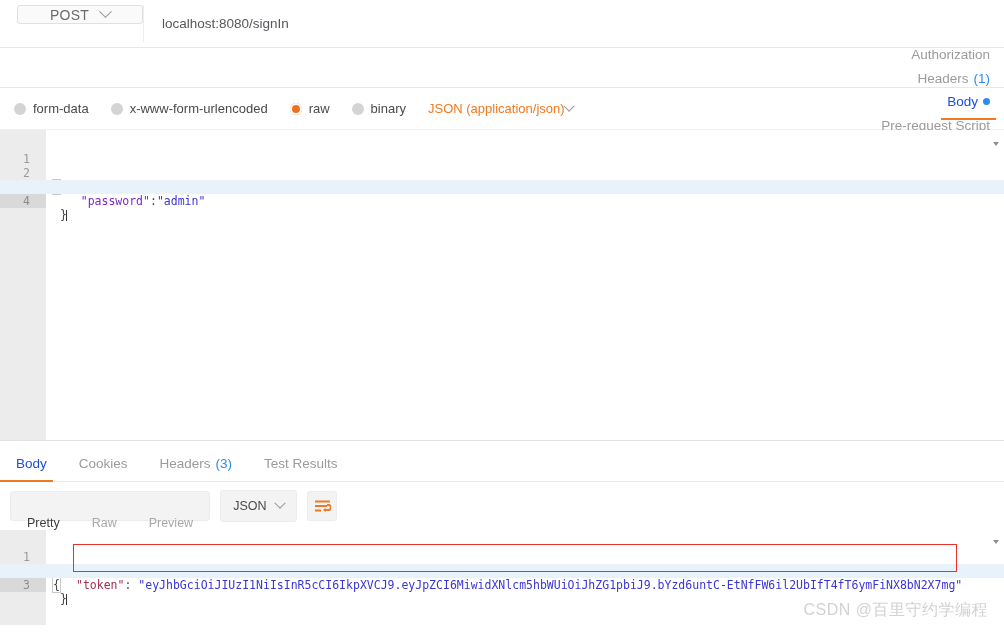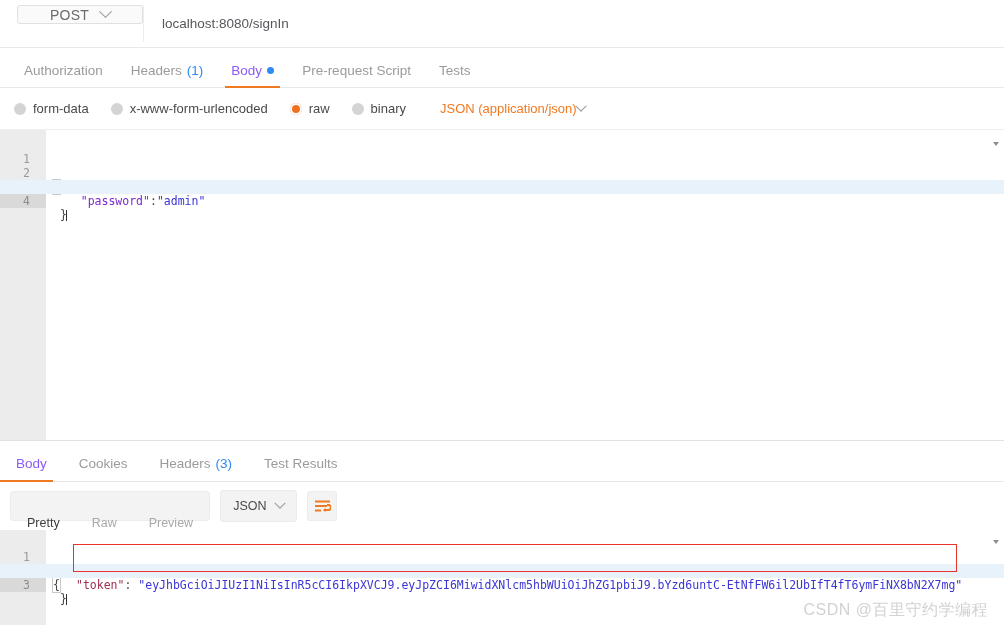--- a/index.html
+++ b/index.html
@@ -63,33 +63,34 @@
   }
 
   
   .req-tabs {
     display: flex;
     align-items: flex-end;
     height: 40px;
     padding-left: 10px;
     border-bottom: 1px solid #e8e8e8;
     background: #fff;
+    flex-direction: column;
   }
   .tab {
     position: relative;
     padding: 0 14px 10px 14px;
     font-size: 13.5px;
     color: #9b9b9b;
     cursor: pointer;
     display: flex;
     align-items: center;
     gap: 5px;
     line-height: 1;
   }
-  .tab.active { color: #8b5cf6; }
+  .tab.active { color: #1d4ed8; }
   .tab.active::after {
     content: "";
     position: absolute;
     left: 8px; right: 8px; bottom: -1px;
     height: 2px;
     background: #ef7a22;
   }
   .tab .count { color: #2d8cf0; }
   .blue-dot {
     width: 7px; height: 7px;
@@ -122,21 +123,21 @@
     background: #d4d4d4;
     flex: none;
   }
   .radio.sel {
     background: #ef7120;
     box-shadow: inset 0 0 0 2px #ffffff;
   }
   .fmt-select {
     display: flex;
     align-items: center;
-    margin-left: 12px;
+    margin-left: 0;
     cursor: pointer;
   }
   .fmt-label {
     font-size: 13px;
     color: #ef7a22;
   }
   .chev.sm {
     width: 8px; height: 8px;
     border-right-width: 1.5px; border-bottom-width: 1.5px;
   }

